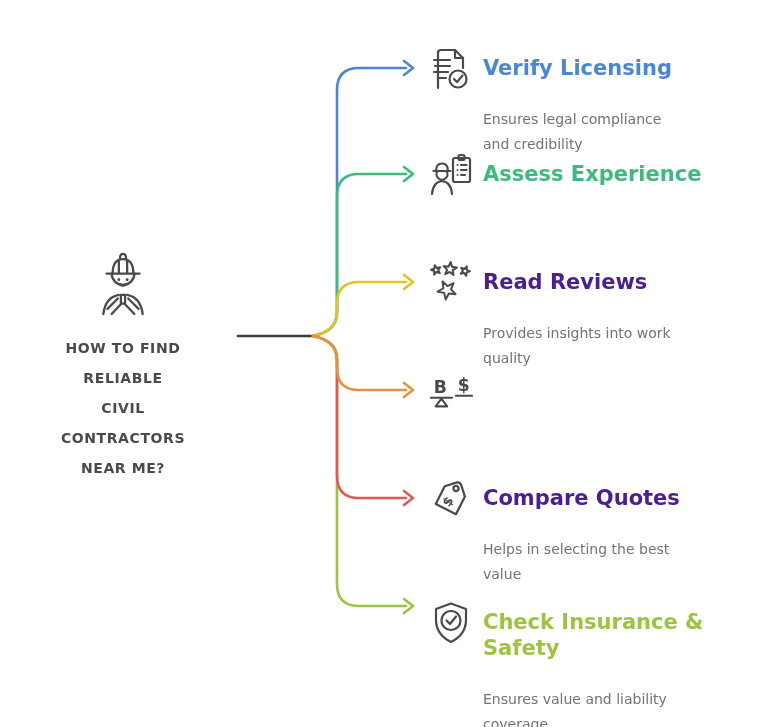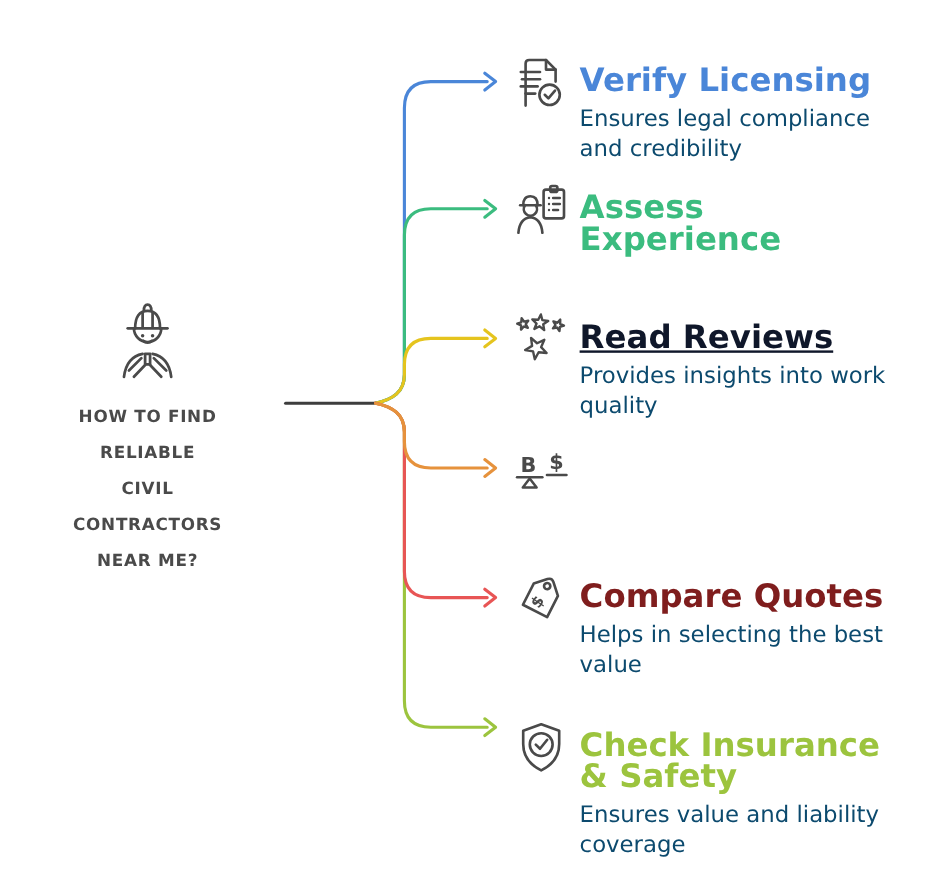--- a/index.html
+++ b/index.html
@@ -14,22 +14,22 @@
   .center-icon{position:absolute;left:94px;top:250px;width:58px;height:70px;}
   .center-title{
     position:absolute;left:5px;top:333px;width:236px;
     font-size:14px;font-weight:bold;letter-spacing:0.6px;
     line-height:30px;text-align:center;color:#4a4a4a;white-space:pre-line;
   }
   
   .branch{position:absolute;left:428px;width:330px;}
   .branch .b-icon{position:absolute;left:0;top:0;width:46px;height:46px;}
   .branch .b-text{margin-left:55px;}
-  .branch-label{font-size:27px;font-weight:bold;line-height:26px;padding-top:9px;}
-  .branch-desc{font-size:19px;line-height:25px;color:#0c4a6e;white-space:pre-line;margin-top:6px;}
+  .branch-label{font-size:21px;font-weight:bold;line-height:26px;padding-top:9px;}
+  .branch-desc{font-size:14px;line-height:25px;color:#737373;white-space:pre-line;margin-top:26px;}
   .ico{stroke:#4a4a4a;stroke-width:2.2;fill:none;stroke-linecap:round;stroke-linejoin:round;}
   .ico-fill{fill:#4a4a4a;stroke:none;}
   .ico-txt{font-family:"DejaVu Sans", sans-serif;font-weight:bold;fill:#4a4a4a;stroke:none;}
   .star{fill:#ffffff;stroke:#4a4a4a;stroke-linejoin:round;}
 </style>
 </head>
 <body>
 
 <div class="canvas">
 
@@ -112,21 +112,21 @@
   </div>
 
   <div class="branch" style="top:260px">
     <svg class="b-icon" viewBox="0 0 46 46">
       <polygon class="star" vector-effect="non-scaling-stroke" stroke-width="2" points="0,-1 0.247,-0.34 0.951,-0.309 0.399,0.13 0.588,0.809 0,0.42 -0.588,0.809 -0.399,0.13 -0.951,-0.309 -0.247,-0.34" transform="translate(8,10) rotate(-15) scale(5)"></polygon>
       <polygon class="star" vector-effect="non-scaling-stroke" stroke-width="2" points="0,-1 0.247,-0.34 0.951,-0.309 0.399,0.13 0.588,0.809 0,0.42 -0.588,0.809 -0.399,0.13 -0.951,-0.309 -0.247,-0.34" transform="translate(22,9) rotate(6) scale(7)"></polygon>
       <polygon class="star" vector-effect="non-scaling-stroke" stroke-width="2" points="0,-1 0.247,-0.34 0.951,-0.309 0.399,0.13 0.588,0.809 0,0.42 -0.588,0.809 -0.399,0.13 -0.951,-0.309 -0.247,-0.34" transform="translate(37,11) rotate(22) scale(5)"></polygon>
       <polygon class="star" vector-effect="non-scaling-stroke" stroke-width="2" points="0,-1 0.247,-0.34 0.951,-0.309 0.399,0.13 0.588,0.809 0,0.42 -0.588,0.809 -0.399,0.13 -0.951,-0.309 -0.247,-0.34" transform="translate(19,30) rotate(-28) scale(9.5)"></polygon>
     </svg>
     <div class="b-text">
-      <div class="branch-label" style="color: #0f172a; text-decoration: underline;">Read Reviews</div>
+      <div class="branch-label" style="color: #4c1d95;">Read Reviews</div>
       <div class="branch-desc">Provides insights into work
 quality</div>
     </div>
   </div>
 
   <div class="branch" style="top:368px">
     <svg class="b-icon" viewBox="0 0 48 44">
       <text class="ico-txt" x="6" y="24" font-size="18">B</text>
       <text class="ico-txt" x="31" y="22" font-size="18">$</text>
       <path class="ico" d="M3 29 H25"></path>
@@ -137,21 +137,21 @@
 
   <div class="branch" style="top:476px">
     <svg class="b-icon" viewBox="0 0 46 46">
       <g transform="rotate(-18 23 23)">
         <path class="ico" d="M7 23 L21 9 H33 Q37 9 37 13 V25 L23 39 Z"></path>
         <circle class="ico" cx="31" cy="14.5" r="2.6"></circle>
         <text class="ico-txt" x="15" y="29" font-size="13" transform="rotate(-38 19 25)">$</text>
       </g>
     </svg>
     <div class="b-text">
-      <div class="branch-label" style="color: #7f1d1d;">Compare Quotes</div>
+      <div class="branch-label" style="color: #4c1d95;">Compare Quotes</div>
       <div class="branch-desc">Helps in selecting the best
 value</div>
     </div>
   </div>
 
   <div class="branch" style="top:600px">
     <svg class="b-icon" viewBox="0 0 46 46">
       <path class="ico" d="M23 3.5 L38 9 V20 C38 30.5 32 37.5 23 42 C14 37.5 8 30.5 8 20 V9 Z"></path>
       <circle class="ico" cx="23" cy="20.5" r="9.5"></circle>
       <path class="ico" d="M18.5 20.5 L22 24 L28 16.5"></path>

